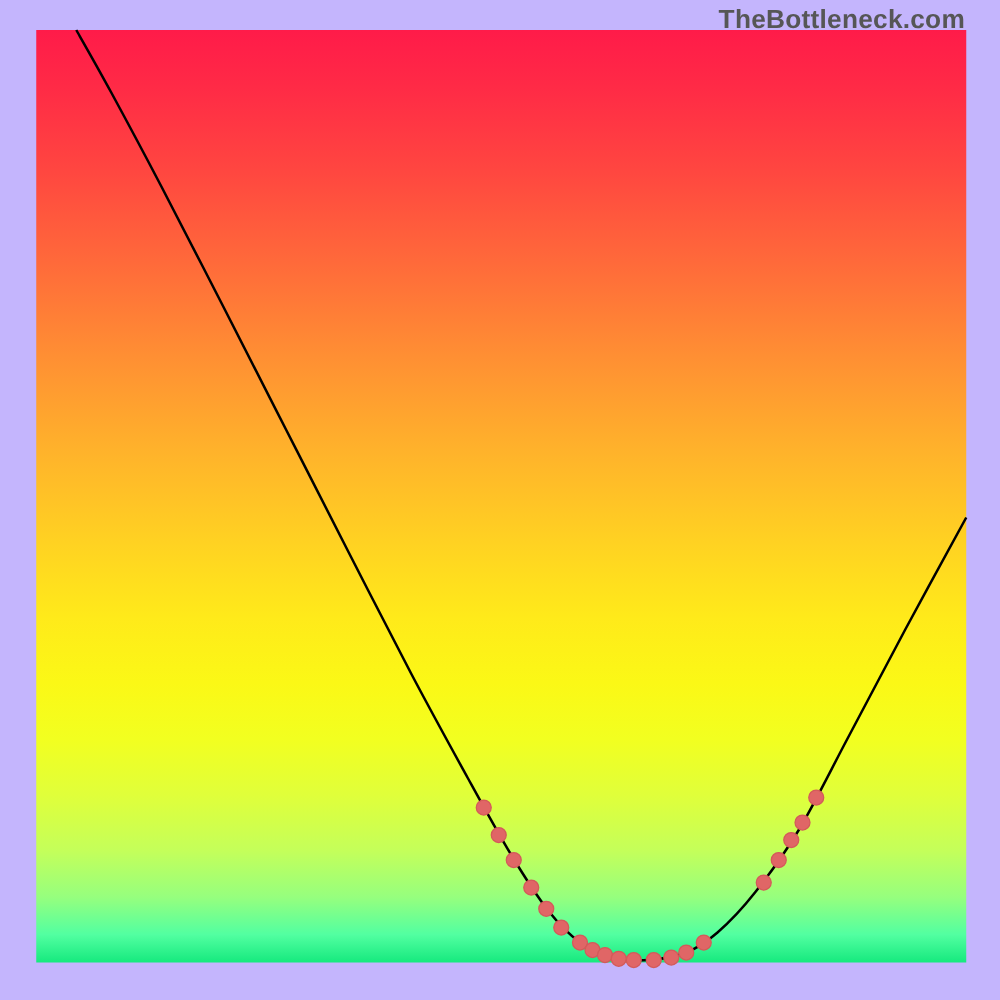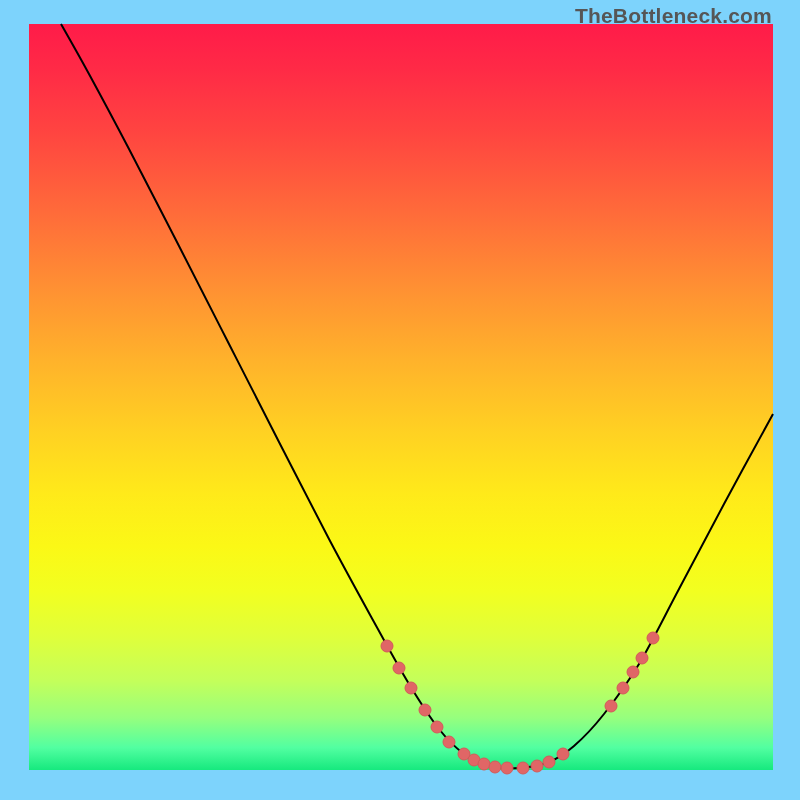--- a/index.html
+++ b/index.html
@@ -1,17 +1,17 @@
 <!DOCTYPE html>
 <html><head>
 <meta charset="utf-8">
 <style>
   * { margin: 0; padding: 0; box-sizing: border-box; }
   html, body { width: 800px; height: 800px; overflow: hidden; background: #000; }
-  .frame { position: relative; width: 800px; height: 800px; background: #7dd3fc; }
+  .frame { position: relative; width: 800px; height: 800px; background: #c4b5fd; }
   .plot {
     position: absolute;
     left: 29px;
     top: 24px;
     width: 744px;
     height: 746px;
     background: linear-gradient(to bottom,
       #ff1b49 0%,
       #ff2a46 6%,
       #ff4640 15%,

